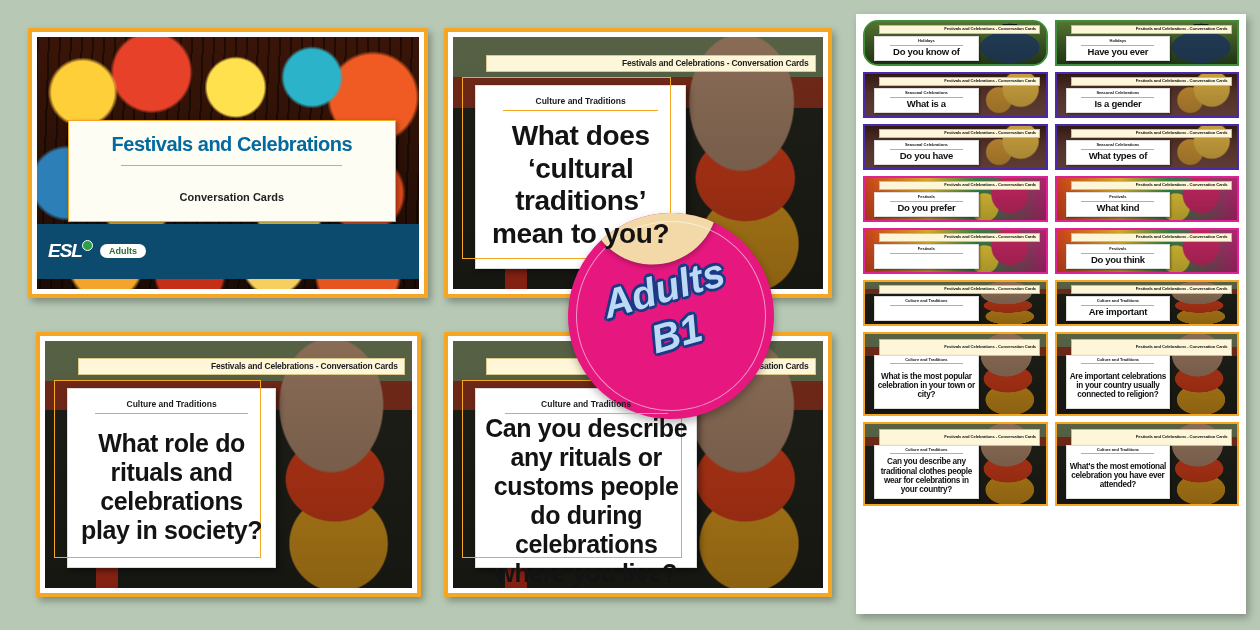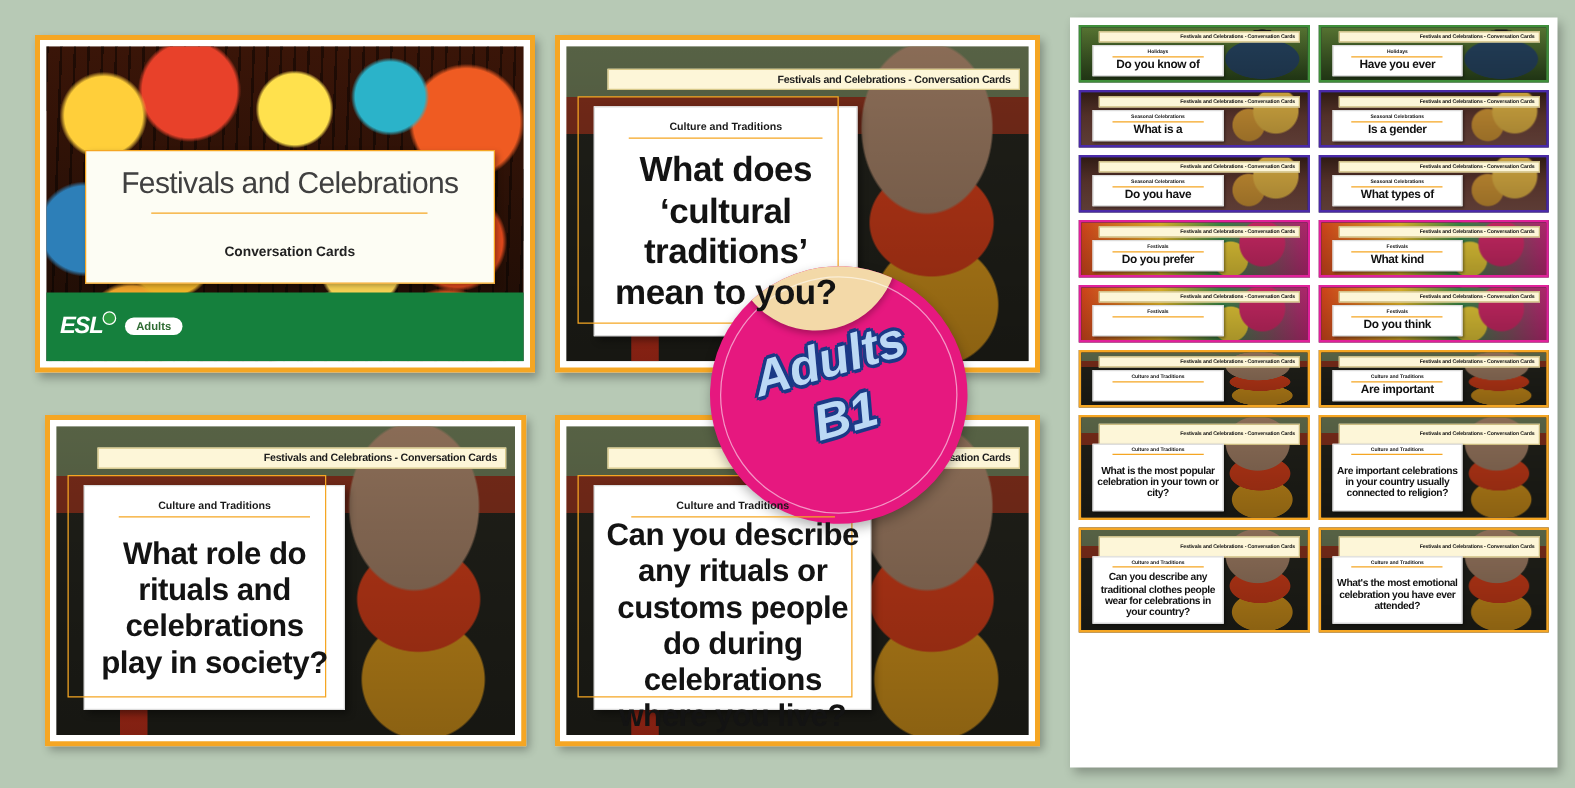--- a/index.html
+++ b/index.html
@@ -35,38 +35,38 @@
       radial-gradient(circle at 86% 62%, #e24a1d 0 10%, transparent 11%),
       radial-gradient(circle at 18% 90%, #f3a42b 0 9%, transparent 10%),
       radial-gradient(circle at 40% 94%, #c62f17 0 10%, transparent 11%),
       radial-gradient(circle at 62% 90%, #f6cf5e 0 9%, transparent 10%),
       radial-gradient(circle at 84% 94%, #e6551f 0 10%, transparent 11%),
       repeating-linear-gradient(92deg, rgba(0,0,0,.45) 0 2px, rgba(0,0,0,0) 2px 11px),
       linear-gradient(180deg,#3a1508,#1b0c05);
     background-blend-mode:normal;
   }
   .coverFooter{
-    position:absolute; left:0; right:0; bottom:0; height:22%;
-    background:#15803d;
+    position:absolute; left:0; right:0; bottom:10px; height:22%;
+    background:#0c4a6e;
     display:flex; align-items:center; gap:7px; padding-left:11px;text-align:right;
   }
   .esl{ font-weight:bold; font-size:19px; color:#fff; font-style:italic;
         letter-spacing:-1px; position:relative; }
   .globe{ display:inline-block; width:11px; height:11px; border-radius:50%;
           background:#2f9e44; border:1.5px solid #fff; position:relative; top:-6px; }
   .pill{ background:#fff; color:#2f6b33; font-size:9px; font-weight:bold;
          border-radius:9px; padding:2px 9px; }
 
   .coverTitleBox{
     position:absolute; left:8%; right:6%; top:33%;
     background:#fdfdf4; border:1.5px solid #f5a623;
     padding:12px 10px 16px 10px; text-align:center;
     box-shadow:2px 2px 5px rgba(0,0,0,.35);
   }
-  .coverTitle{ font-size:24px; font-weight:normal; color:#404040; letter-spacing:-.5px; }
+  .coverTitle{ font-size:20px; font-weight:bold; color:#0369a1; letter-spacing:-.5px; }
   .coverSub{ font-size:11px; font-weight:bold; color:#222; margin-top:9px;
              border-top:1.2px solid #f5a623; display:inline-block; padding-top:25px;
              width:72%; }
 
   
   .photo{
     position:absolute; inset:0;
     background:
       linear-gradient(180deg, rgba(0,0,0,.25), rgba(0,0,0,.45)),
       radial-gradient(ellipse 30% 48% at 76% 24%, #b08a6e 0 58%, transparent 60%),
@@ -239,21 +239,21 @@
       <div class="hdrStrip">Festivals and Celebrations - Conversation Cards</div>
       <div class="qBox" style="width:60%;">
         <div class="qCat">Culture and Traditions</div>
         <div class="qText sm">Can you describe any rituals or customs people do during celebrations where you live?</div>
       </div>
     </div>
   </div>
 
   <div class="sheet" id="sheet">
       <div class="trow">
-        <div class="thumb h1" style="border-color: rgb(63, 143, 58);">
+        <div class="thumb h1" style="border-color: rgb(63, 143, 58); border-radius: 15px;">
           <div class="tphoto p-holiday"></div>
           <div class="thdr">Festivals and Celebrations - Conversation Cards</div>
           <div class="tbox">
             <div class="tcat">Holidays</div>
             <div class="ttext">Do you know of</div>
           </div>
         </div>
         <div class="thumb h1" style="border-color: rgb(63, 143, 58);">
           <div class="tphoto p-holiday"></div>
           <div class="thdr">Festivals and Celebrations - Conversation Cards</div>

